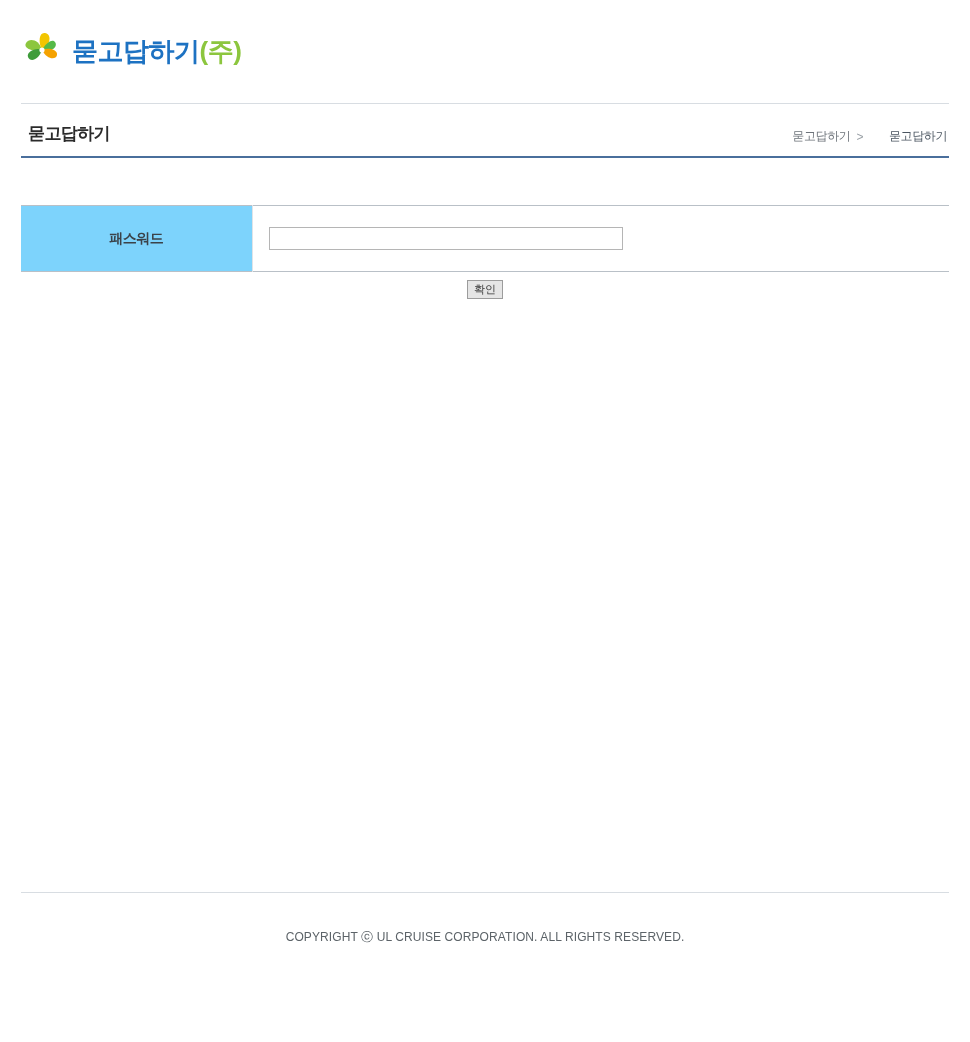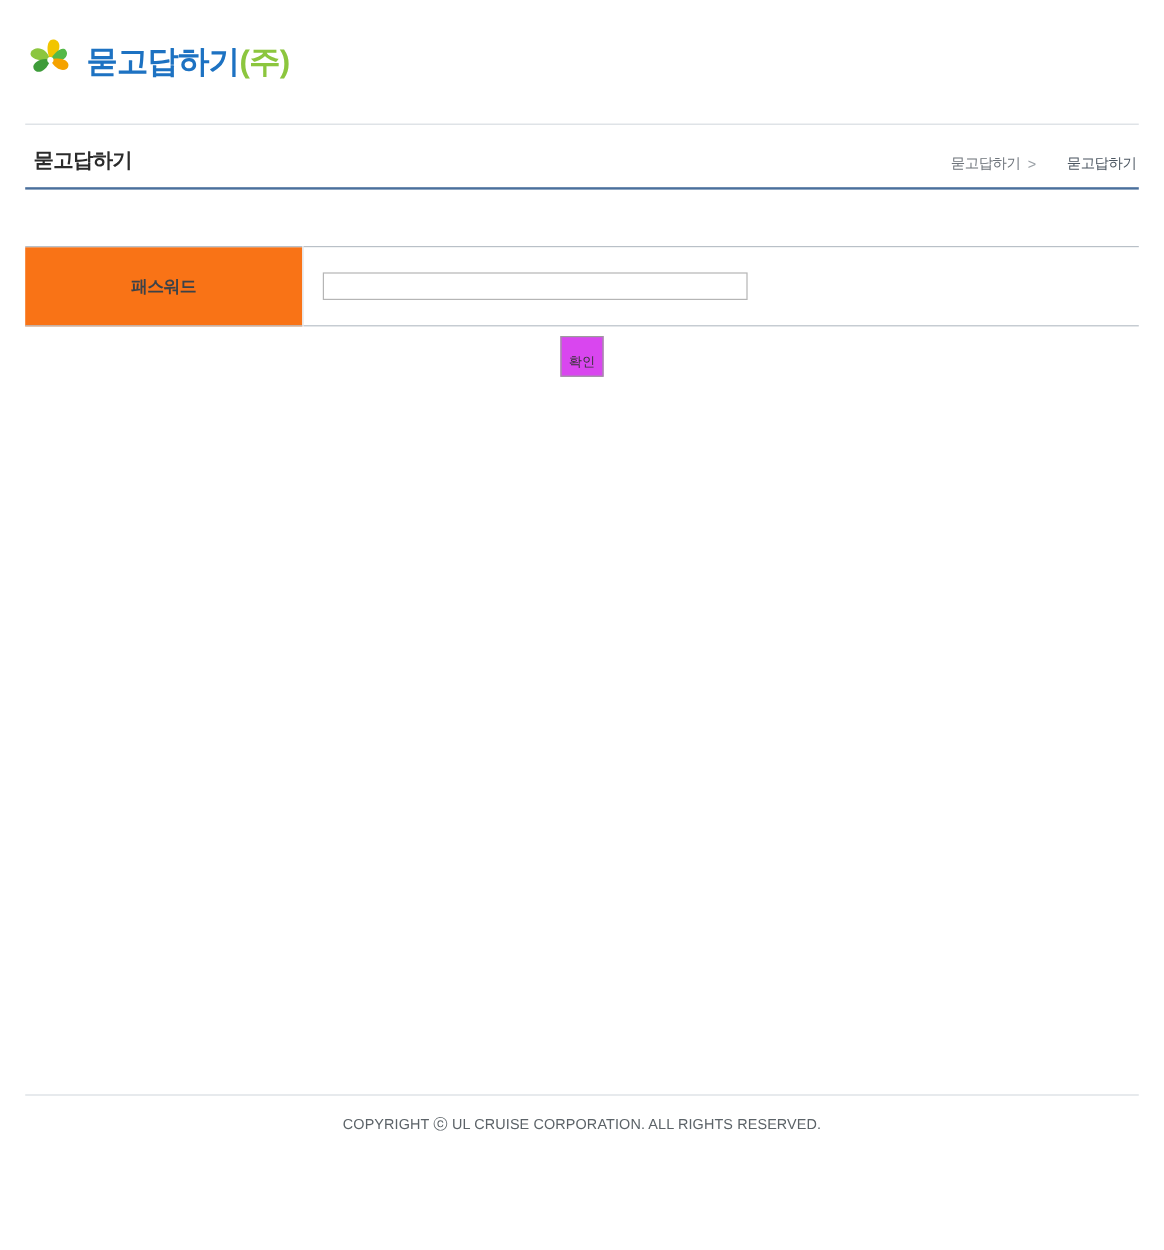--- a/index.html
+++ b/index.html
@@ -87,21 +87,21 @@
     padding-top: 47px;
   }
   .pw-table {
     width: 100%;
     border-collapse: collapse;
     border-top: 1px solid #b9c0c7;
     border-bottom: 1px solid #b9c0c7;
   }
   .pw-table th {
     width: 231px;
-    background: #f97316;
+    background: #7dd3fc;
     border-right: 1px solid #dfe3e7;
     height: 66px;
     font-size: 14px;
     font-weight: bold;
     color: #3b4249;
     letter-spacing: -0.5px;
     text-align: center;
     vertical-align: middle;
   }
   .pw-table td {
@@ -124,37 +124,37 @@
   
   .btn-row {
     margin: 8px 21px 0;
     display: flex;
     justify-content: center;
   }
   .submit-btn {
     min-width: 28px;
     height: 19px;
     border: 1px solid #9c9c9c;
-    background: #d946ef;
+    background: #e5e5e5;
     font-family: "Liberation Sans", sans-serif;
     font-size: 11px;
     line-height: 1;
     color: #333333;
-    padding: 16px 6px;
+    padding: 1px 6px;
     cursor: pointer;
   }
 
   
   .site-footer {
     position: absolute;
     left: 21px;
     right: 21px;
     bottom: 96px;
     border-top: 1px solid #d8dde2;
-    padding-top: 16px;
+    padding-top: 36px;
     text-align: center;
   }
   .copyright {
     font-size: 12px;
     color: #5c6368;
     letter-spacing: 0.1px;
   }
 </style>
 </head>
 <body>

